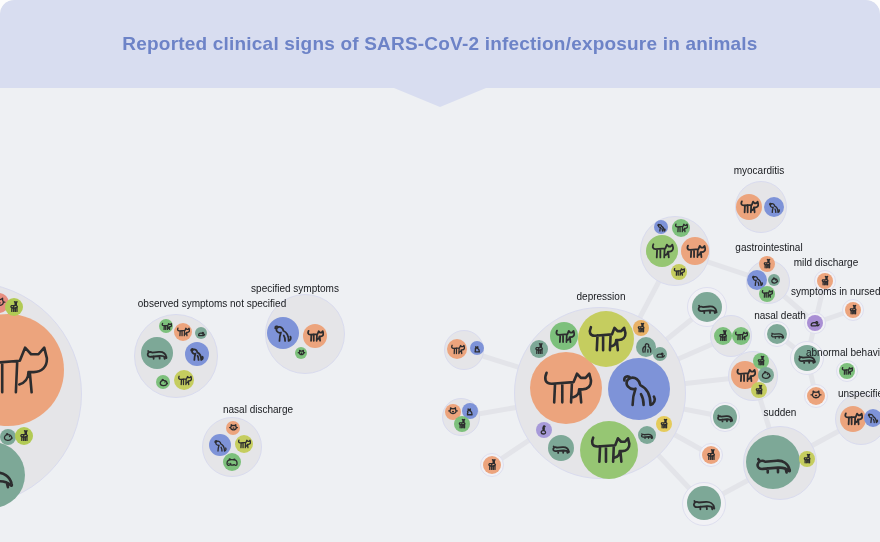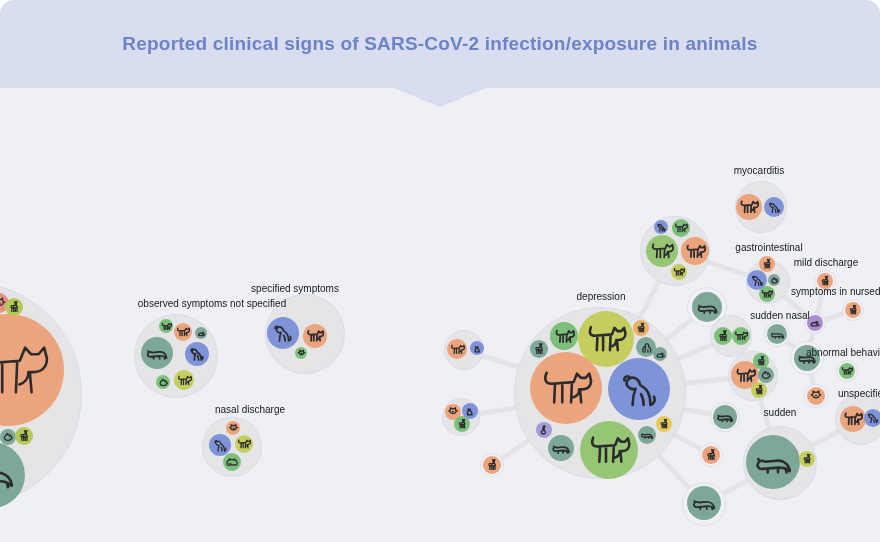--- a/index.html
+++ b/index.html
@@ -187,21 +187,21 @@
       <div class="bubble" style="left: 235px; top: 435px; width: 18px; height: 18px; background: rgb(197, 205, 95);">
         <svg class="icon" width="14" height="14" viewBox="0 0 32 32" style="stroke-width:1.3">
           <use href="#ic-cat"></use>
         </svg>
       </div>
       <div class="bubble" style="left: 223px; top: 453px; width: 18px; height: 18px; background: rgb(125, 192, 124);">
         <svg class="icon" width="14" height="14" viewBox="0 0 32 32" style="stroke-width:1.3">
           <use href="#ic-hippo"></use>
         </svg>
       </div>
-      <div class="nlabel middle" style="left: 236px; top: 405px; padding-left: 28px;">nasal discharge</div>
+      <div class="nlabel middle" style="left: 244px; top: 405px; padding-left: 28px;">nasal discharge</div>
       <div class="node-bg cluster" style="left: 444px; top: 330px; width: 40px; height: 40px;"></div>
       <div class="bubble" style="left: 447px; top: 339px; width: 20px; height: 20px; background: rgb(236, 164, 125);">
         <svg class="icon" width="15" height="15" viewBox="0 0 32 32" style="stroke-width:1.3">
           <use href="#ic-cat"></use>
         </svg>
       </div>
       <div class="bubble" style="left: 470px; top: 341px; width: 14px; height: 14px; background: rgb(126, 147, 216);">
         <svg class="icon" width="11" height="11" viewBox="0 0 32 32" style="stroke-width:1.3">
           <use href="#ic-terrier"></use>
         </svg>
@@ -368,21 +368,21 @@
           <use href="#ic-llama"></use>
         </svg>
       </div>
       <div class="nlabel" style="left: 791px; top: 287px;">symptoms in nursed</div>
       <div class="node-bg ring" style="left: 804px; top: 312px; width: 22px; height: 22px;"></div>
       <div class="bubble" style="left: 807px; top: 315px; width: 16px; height: 16px; background: rgb(169, 142, 212);">
         <svg class="icon" width="12" height="12" viewBox="0 0 32 32" style="stroke-width:1.3">
           <use href="#ic-mouse"></use>
         </svg>
       </div>
-      <div class="nlabel middle" style="left: 780px; top: 311px;">sudden nasal</div>
+      <div class="nlabel middle" style="left: 780px; top: 311px;">nasal death</div>
       <div class="node-bg ring" style="left: 687px; top: 287px; width: 40px; height: 40px;"></div>
       <div class="bubble" style="left: 692px; top: 292px; width: 30px; height: 30px; background: rgb(125, 168, 151);">
         <svg class="icon" width="23" height="23" viewBox="0 0 32 32" style="stroke-width:1.8">
           <use href="#ic-mink"></use>
         </svg>
       </div>
       <div class="node-bg cluster" style="left: 710px; top: 315px; width: 42px; height: 42px;"></div>
       <div class="bubble" style="left: 714px; top: 327px; width: 18px; height: 18px; background: rgb(125, 192, 124);">
         <svg class="icon" width="14" height="14" viewBox="0 0 32 32" style="stroke-width:1.3">
           <use href="#ic-llama"></use>

